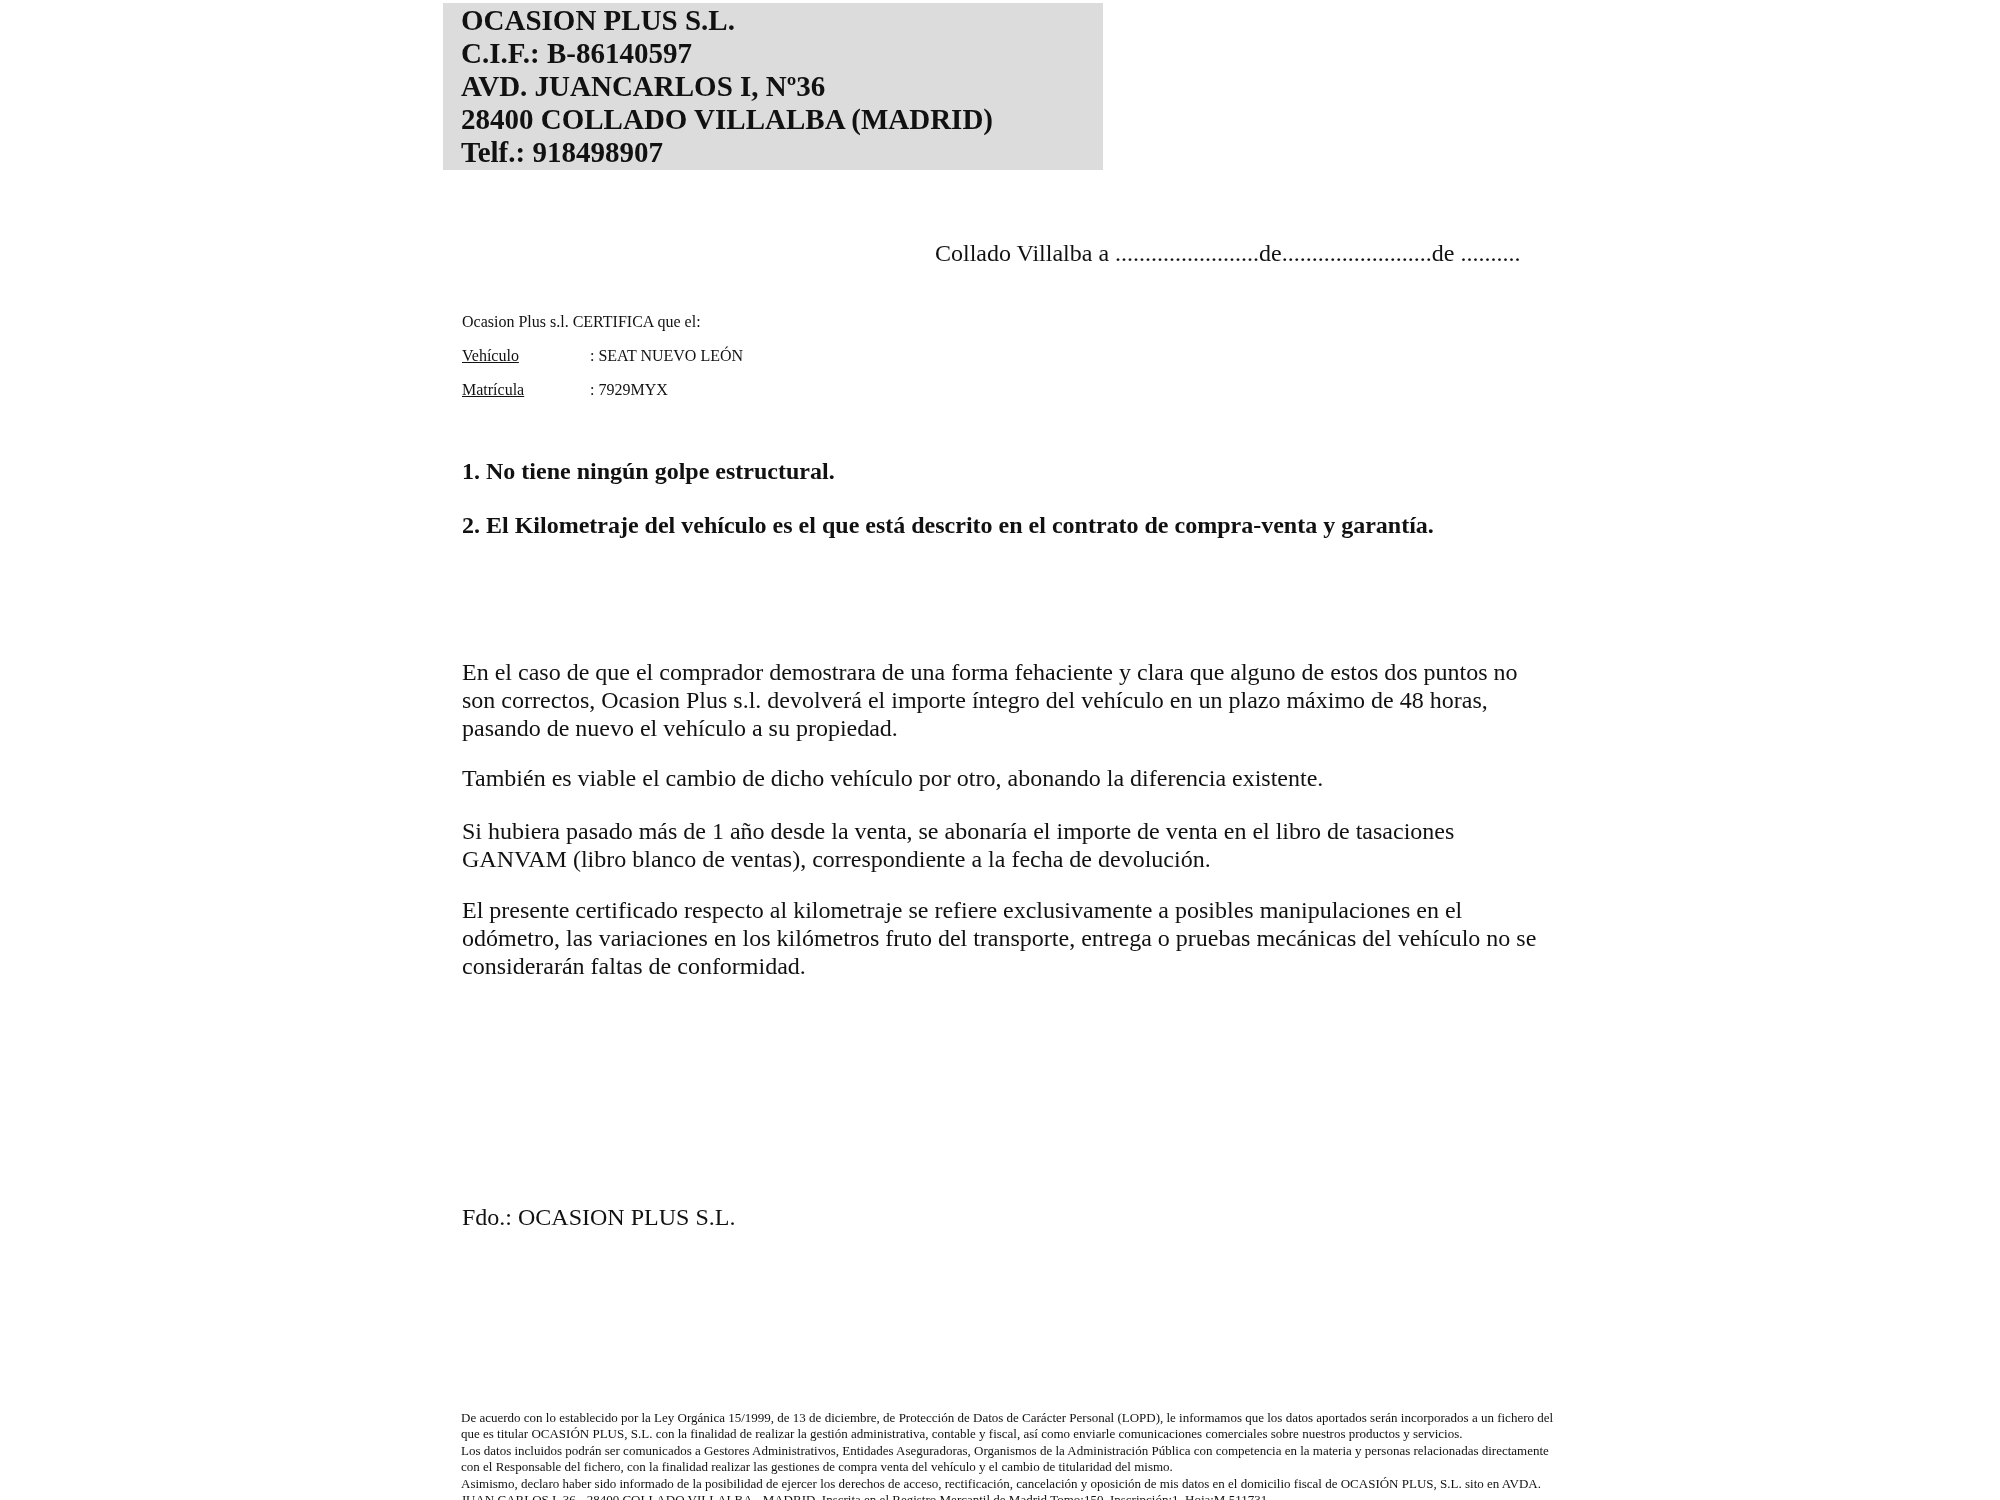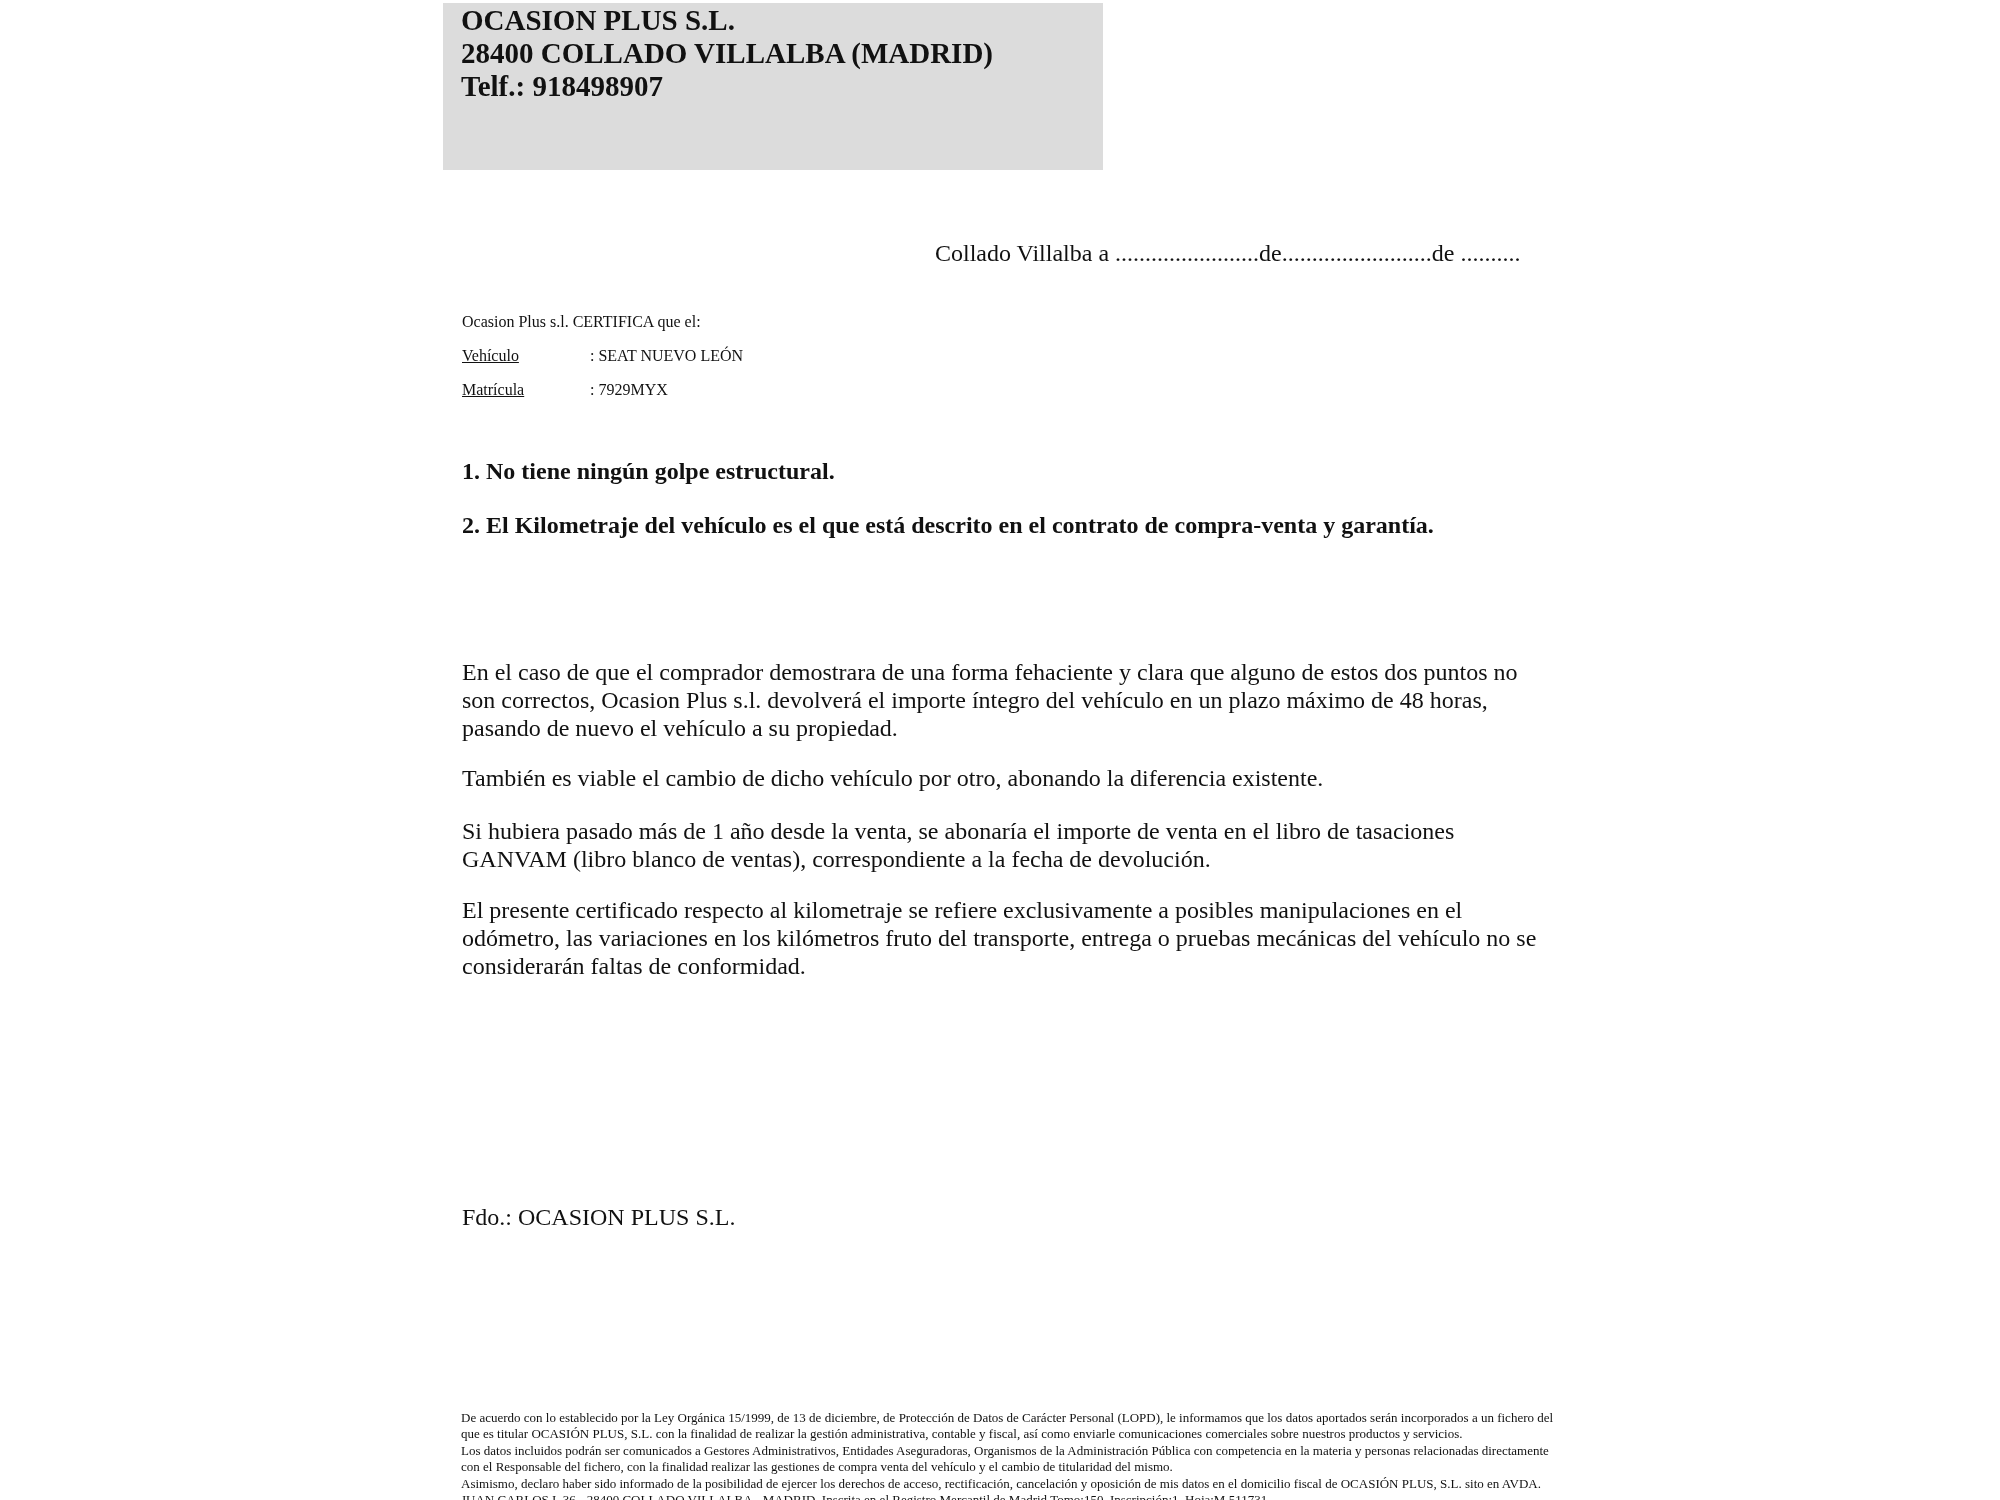--- a/index.html
+++ b/index.html
@@ -73,20 +73,22 @@
   }
   .legal p { margin:0; padding:0; }
 </style>
 </head>
 <body>
 
 <div class="page">
 
   <div class="header-box">
     <div class="hline">OCASION PLUS S.L.</div>
+    <div class="hline">C.I.F.: B-86140597</div>
+    <div class="hline">AVD. JUANCARLOS I, Nº36</div>
     <div class="hline">28400 COLLADO VILLALBA (MADRID)</div>
     <div class="hline">Telf.: 918498907</div>
   </div>
 
   <div class="date-line">Collado Villalba a ........................de.........................de ..........</div>
 
   <div class="cert">
     <div class="cline">Ocasion Plus s.l. CERTIFICA que el:</div>
     <div class="cline"><span class="ulabel">Vehículo</span><span>: SEAT NUEVO LEÓN</span></div>
     <div class="cline"><span class="ulabel">Matrícula</span><span>: 7929MYX</span></div>

